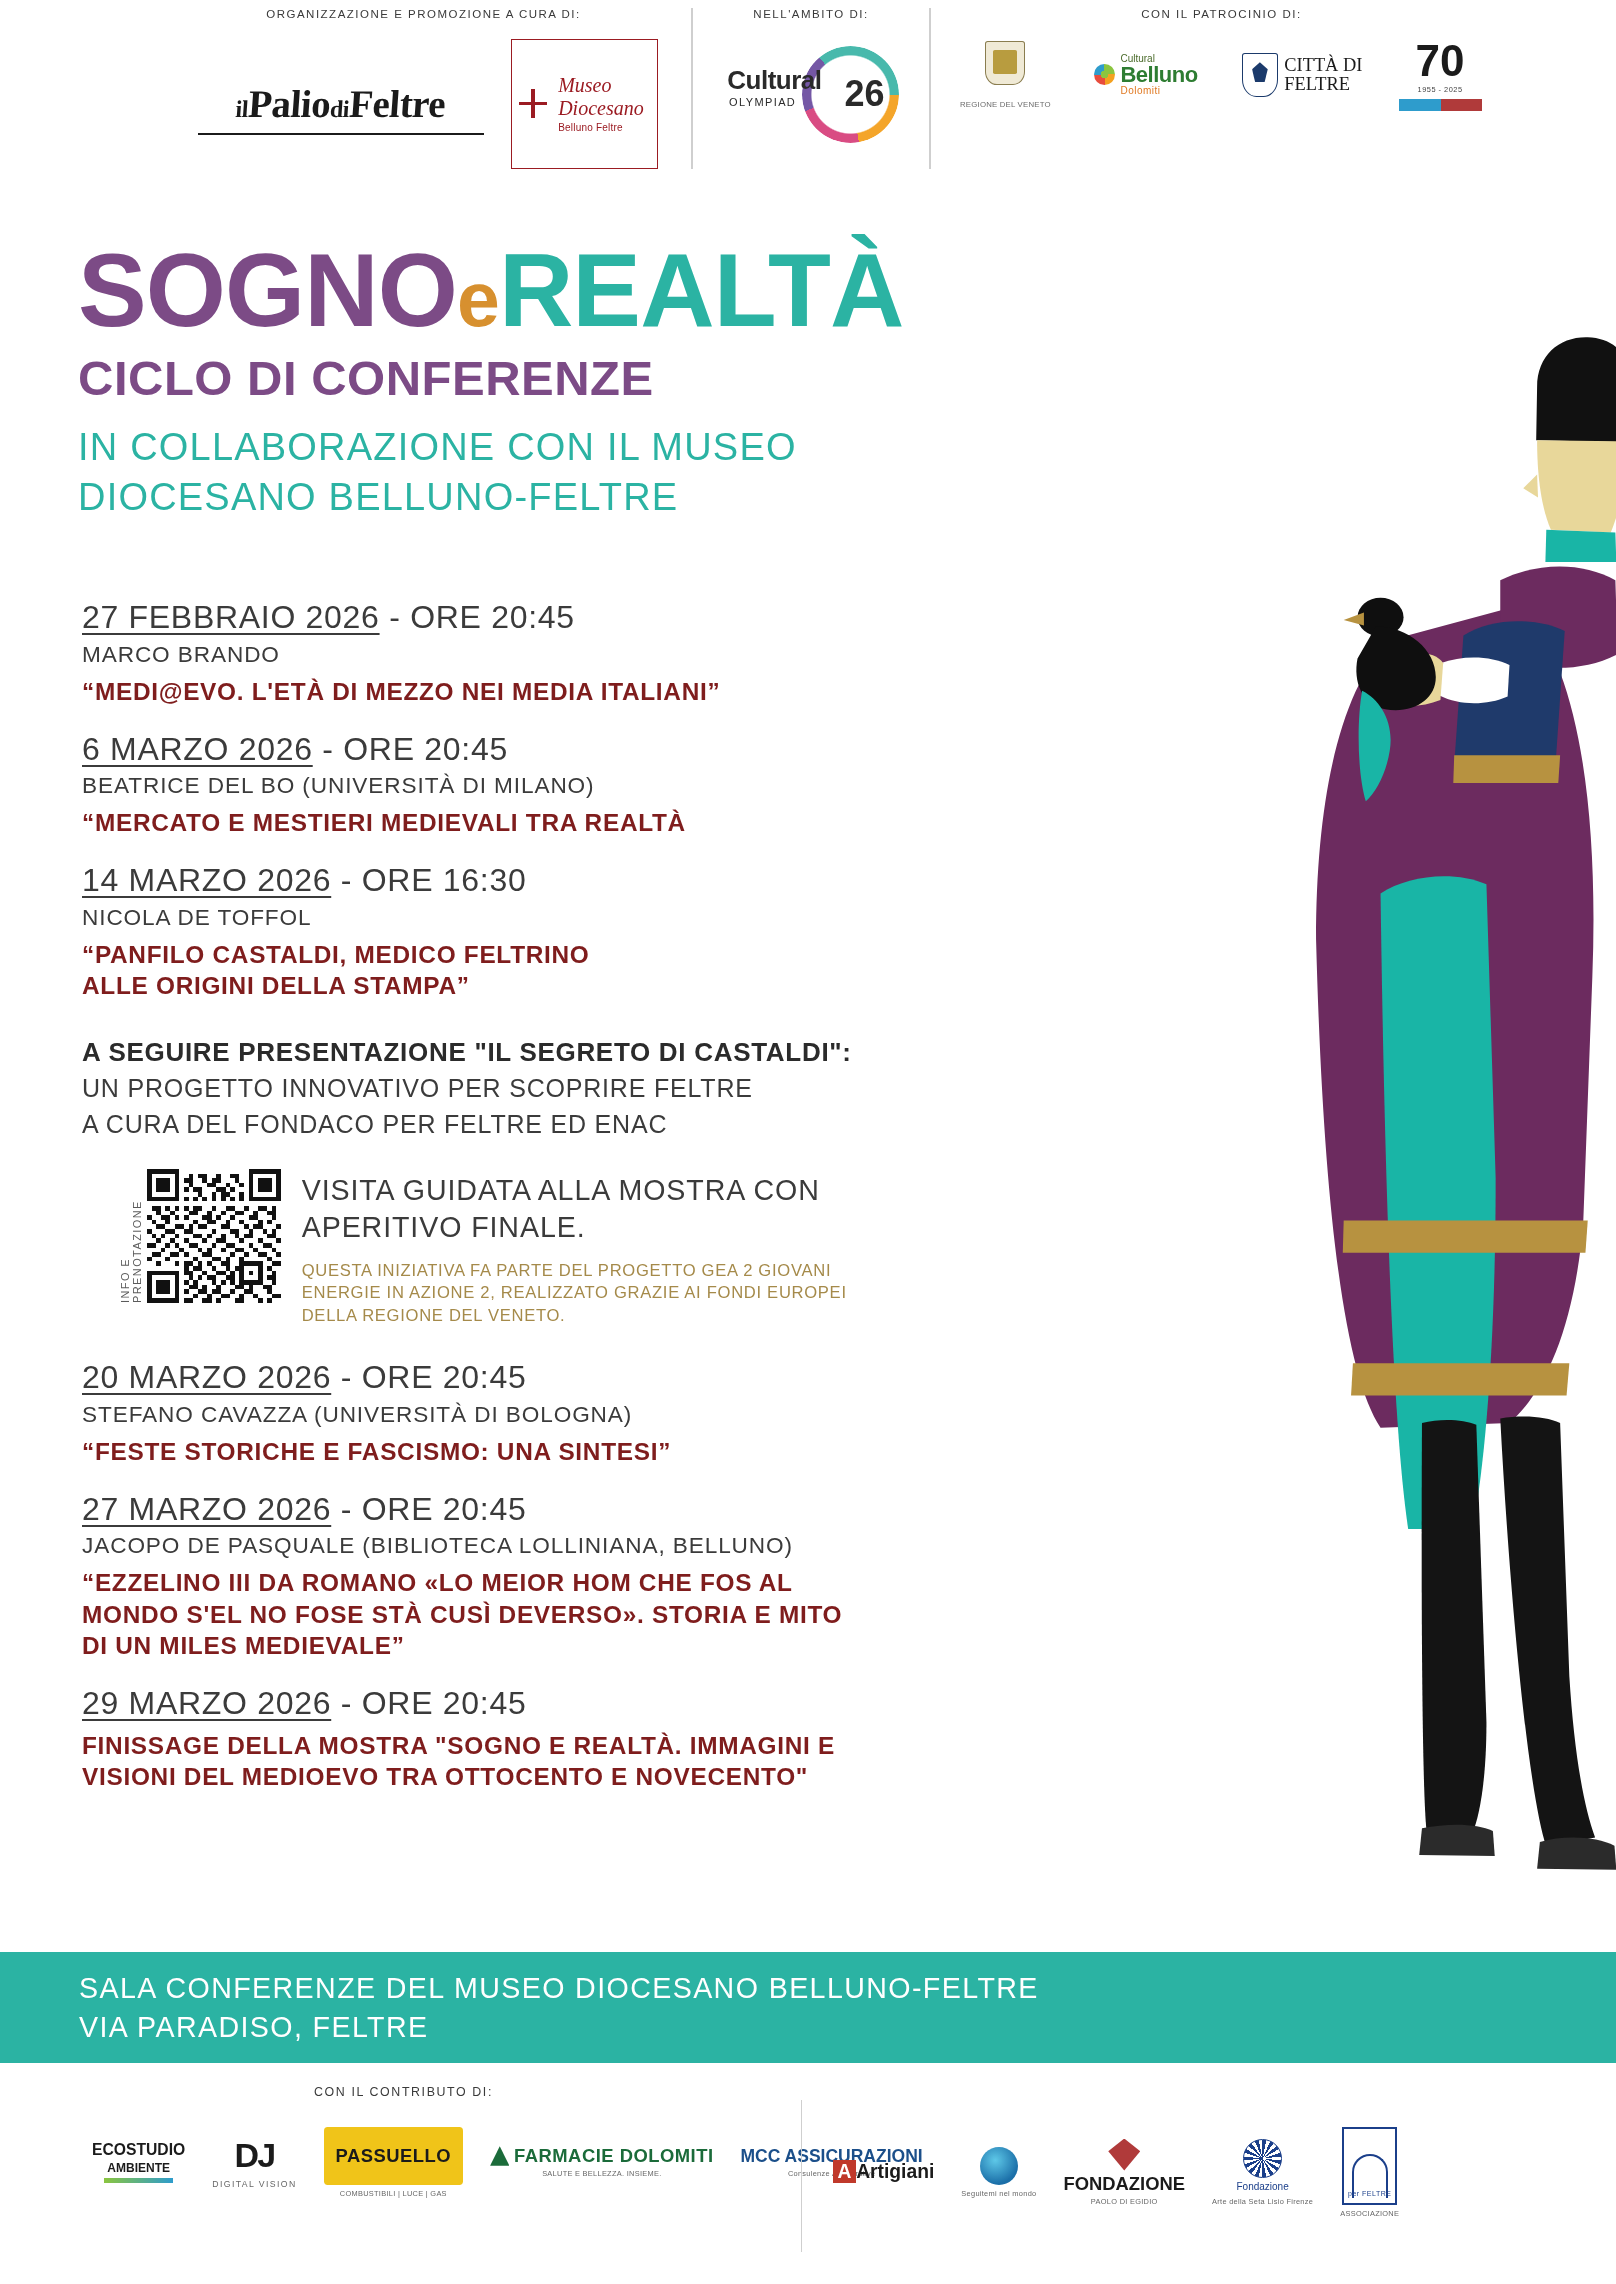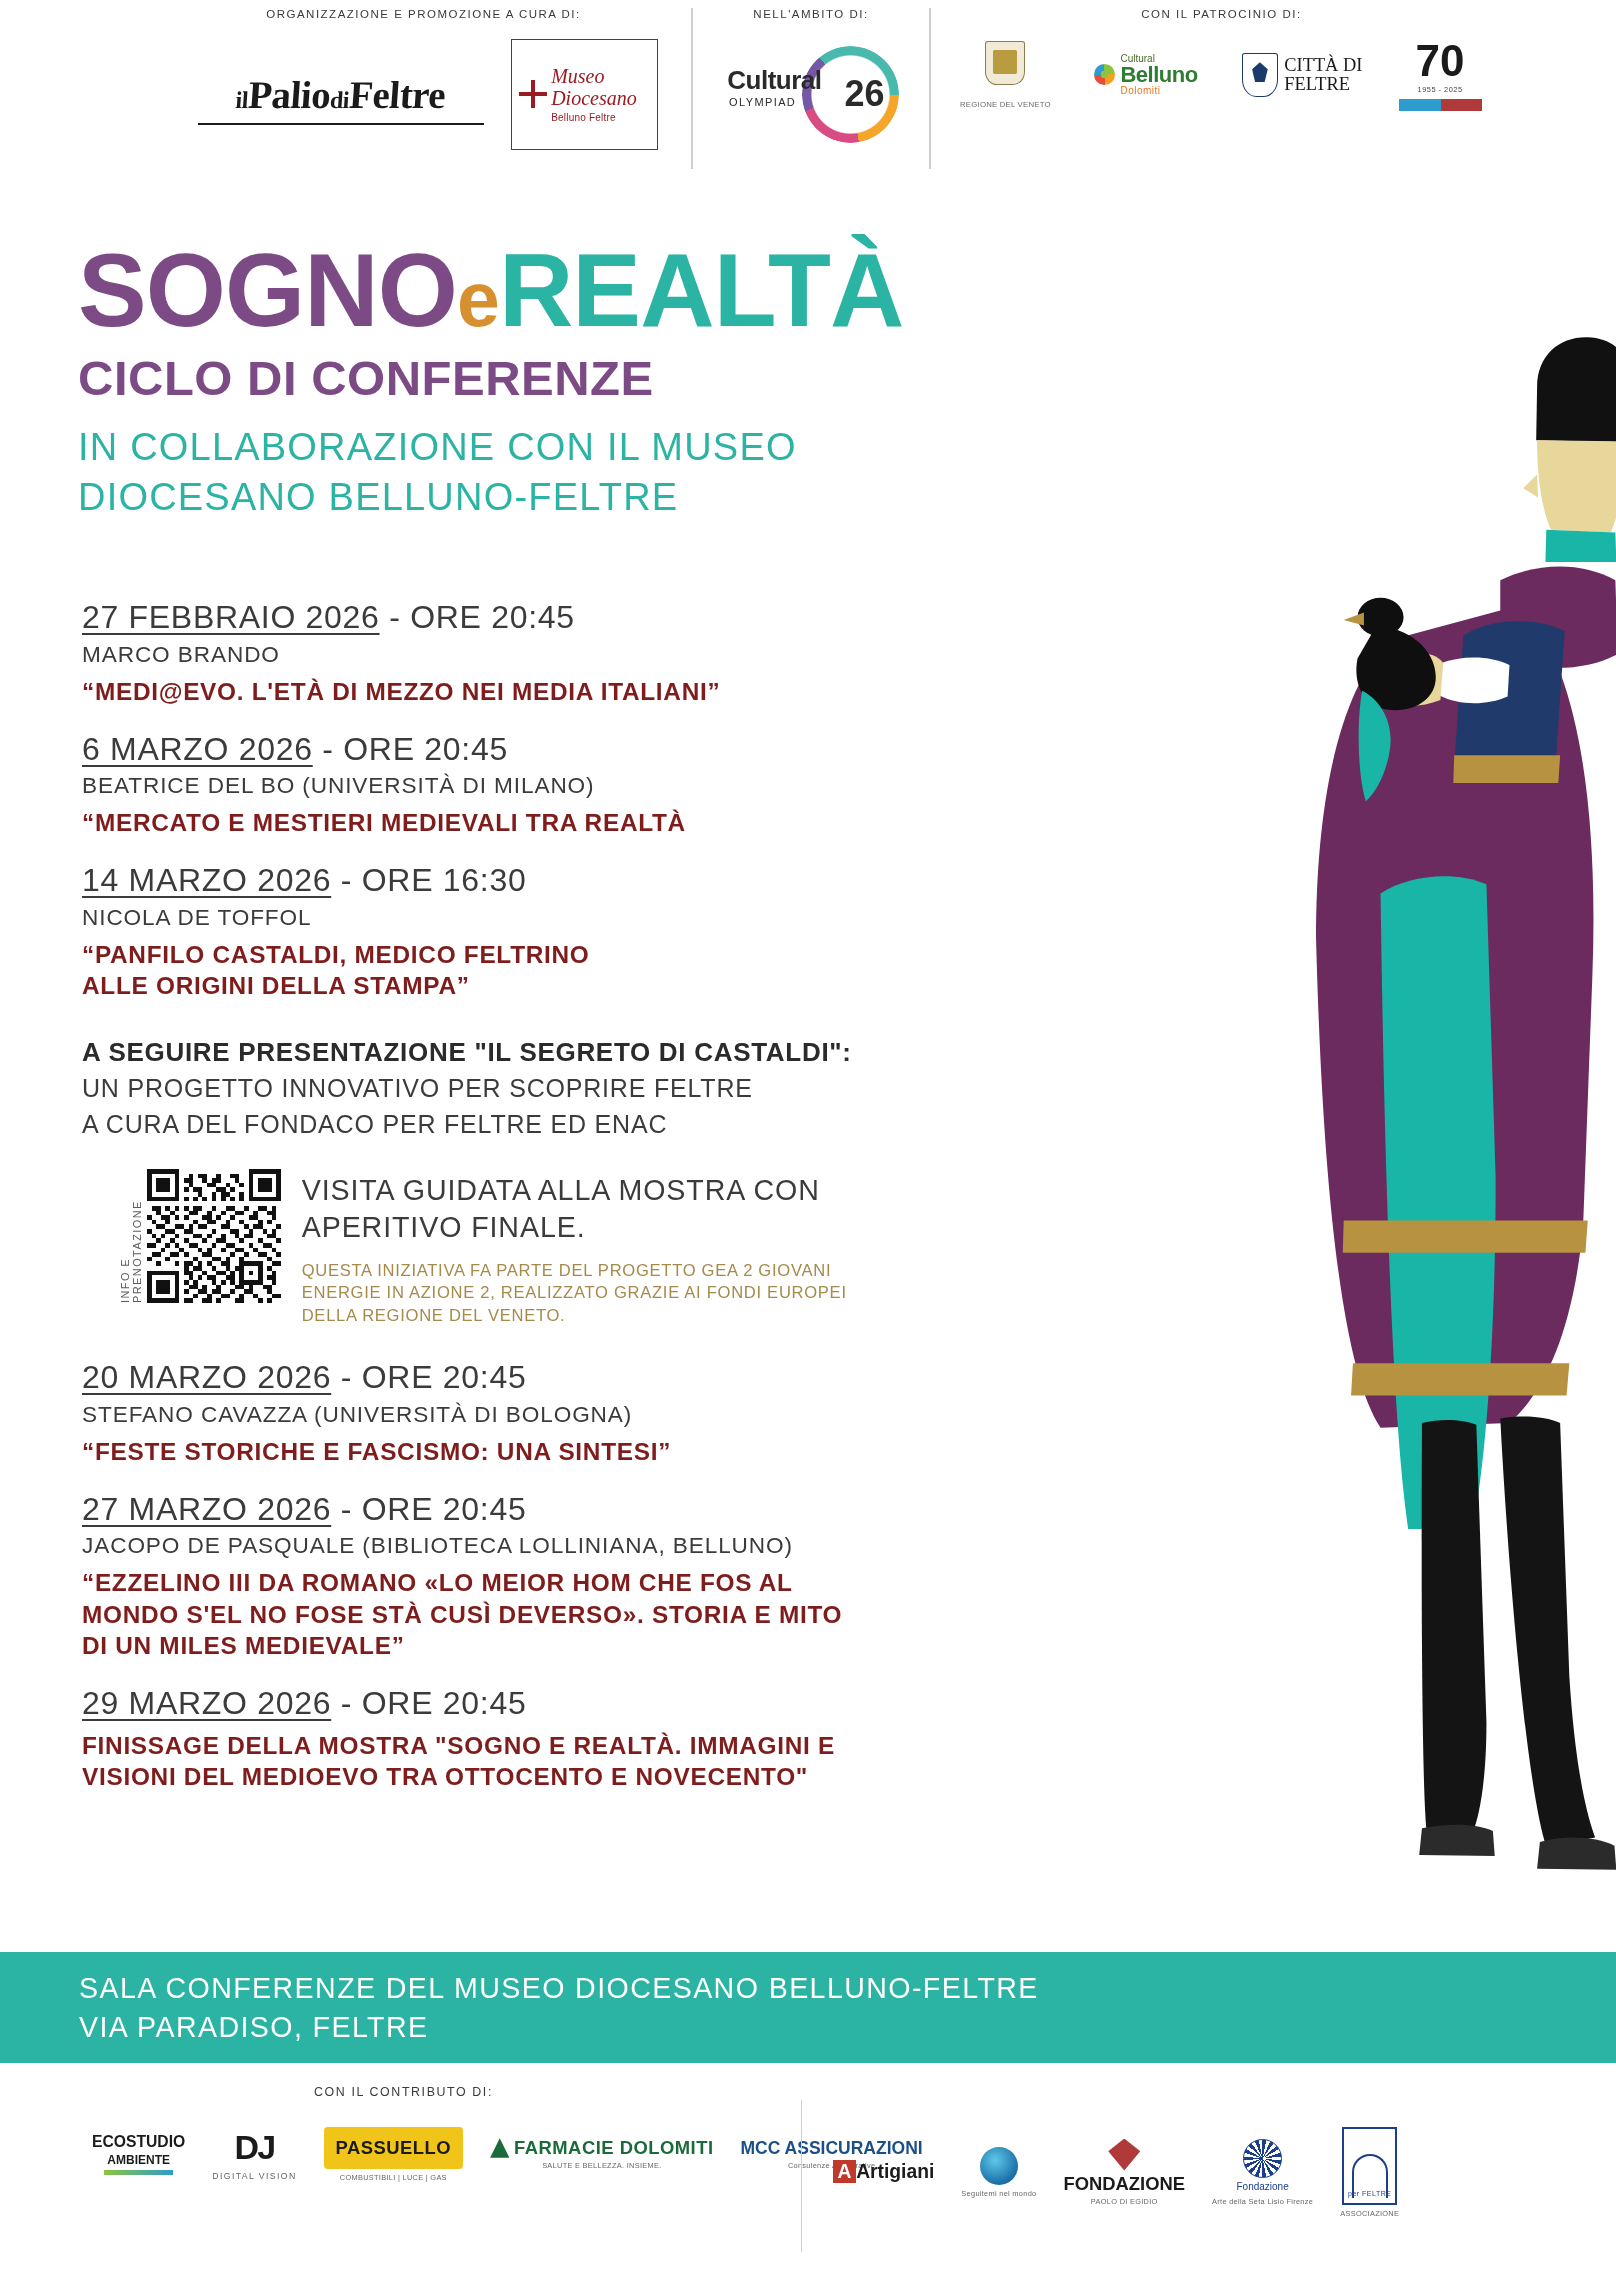--- a/index.html
+++ b/index.html
@@ -77,25 +77,25 @@
   }
   .logo-palio .pal-txt .sm { font-size: 24px; }
   .logo-palio .pal-rule {
     position: absolute;
     left: 9.2px; right: 9.2px; bottom: 3.7px;
     height: 1.8px; background: #1b1b1b;
   }
 
   
   .logo-museo {
-    width: 147px; height: 111px;
+    width: 147px; height: 130px;
     border: 1.4px solid #9b1b22;
     display: flex; align-items: center; justify-content: flex-start;
     padding: 4.6px 6.4px;
-    gap: 4px;
+    gap: 11px;
   }
   .mus-mark {
     width: 28.6px; height: 28.6px;
     position: relative; flex: 0 0 auto;
   }
   .mus-mark::before, .mus-mark::after {
     content: "";
     position: absolute;
     background: #9b1b22;
   }
@@ -433,21 +433,21 @@
   .sp-eco .bar { width: 69px; height: 4.6px; background: linear-gradient(90deg,#8bc53f,#2e9ccc); }
   .sp-dv { }
   .sp-dv .glyph {
     font-family: "Liberation Sans", sans-serif;
     font-weight: 700; font-size: 34px; color: #1b1b1b; letter-spacing: -1.8px;
   }
   .sp-dv .sp-sub { font-size: 8.7px; letter-spacing: 1.4px; }
   .sp-pass .pill {
     background: #f0c419; color: #1b1b1b;
     font-weight: 700; font-size: 18.4px; letter-spacing: 0.5px;
-    padding: 10px 12px; border-radius: 3.7px;
+    padding: 18px 12px; border-radius: 3.7px;
   }
   .sp-dolo .sp-name { font-size: 18.4px; color: #1b6b3a; letter-spacing: 0.5px; }
   .sp-mcc .sp-name { font-size: 17.5px; color: #1b4f8a; }
   .sp-art .sp-name { font-size: 19.3px; color: #1b1b1b; }
   .sp-art .red { background:#c0392b; color:#fff; padding: 0.9px 4.6px; }
   .sp-guide .circle {
     width: 38px; height: 38px; border-radius: 50%;
     background: radial-gradient(circle at 40% 35%, #5ec8e8, #1b6fa8 70%);
   }
   .sp-fond .sp-name { font-size: 18.4px; color: #1b1b1b; }

